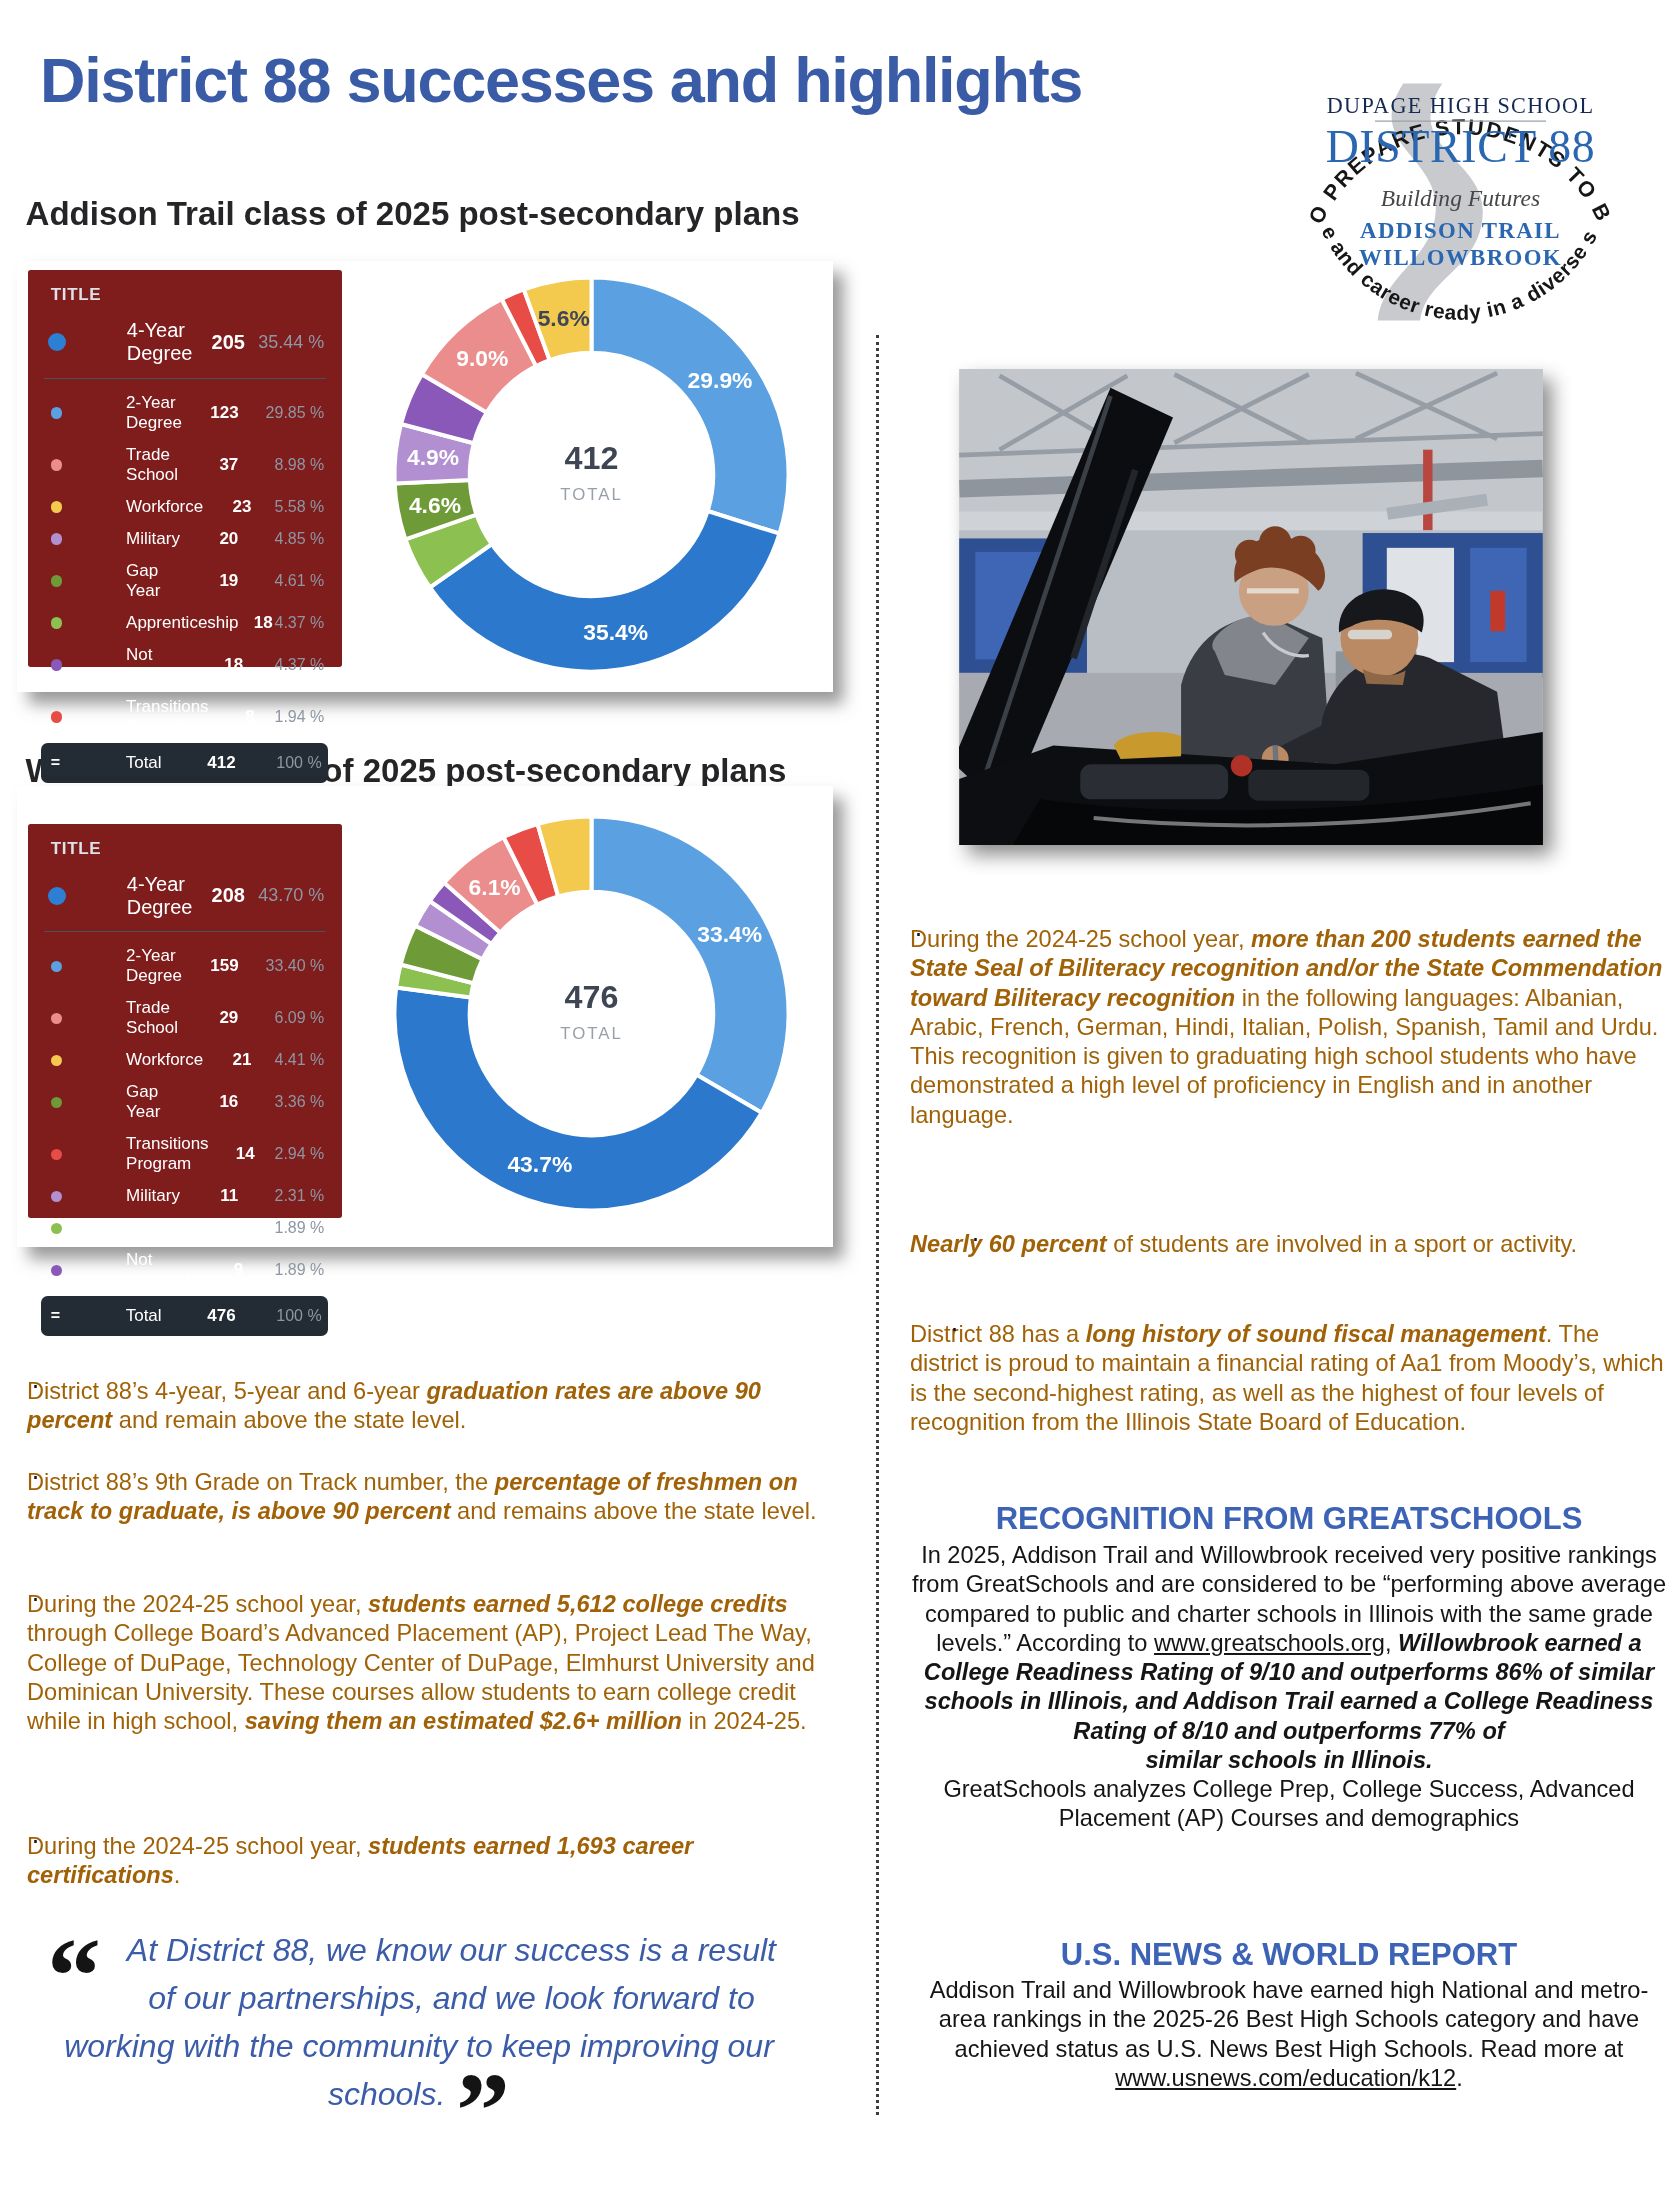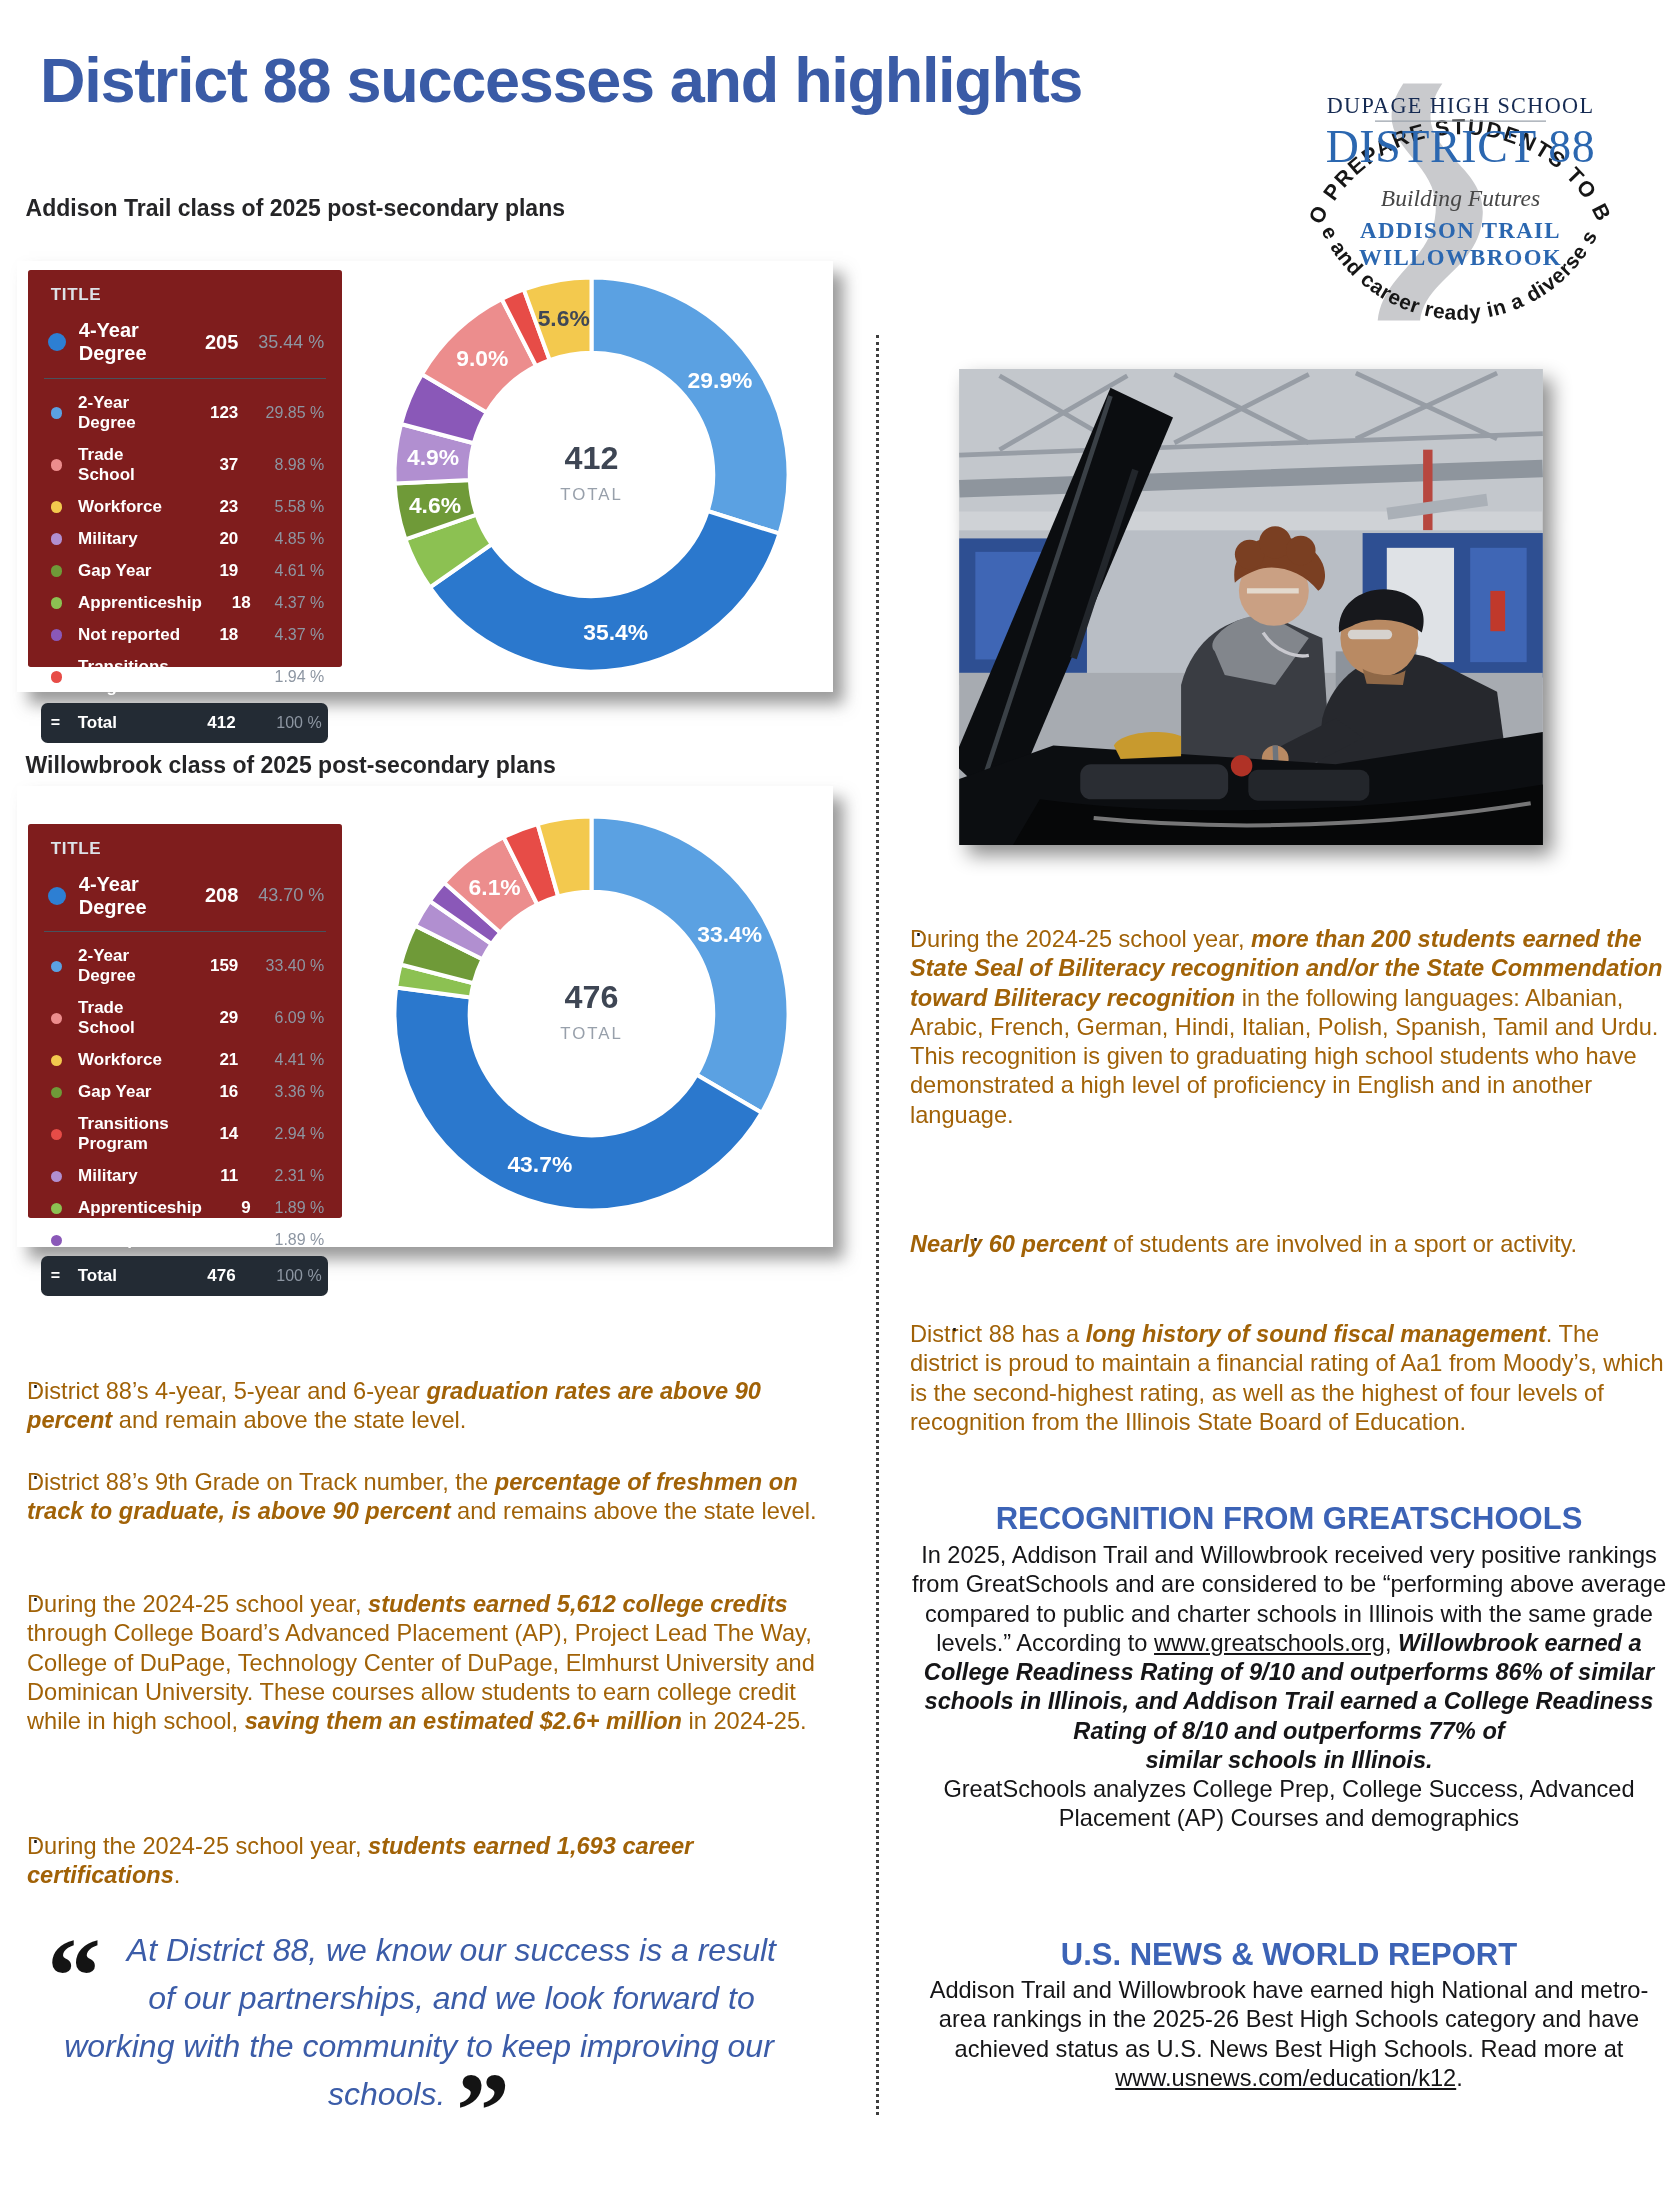--- a/index.html
+++ b/index.html
@@ -2,29 +2,29 @@
 <html style="font-size:10.8px"><head>
 <meta charset="utf-8">
 <style>
   html,body{margin:0;padding:0;background:#ffffff;}
   #page{position:relative;width:1675px;height:2194px;background:#fff;overflow:hidden;
         font-family:"Liberation Sans",sans-serif;color:#1d1d1f;}
   .abs{position:absolute;}
   
   #main-title{left:40px;top:44px;font-size:63px;font-weight:700;color:#3a5ba6;letter-spacing:-1.3px;}
   
-  .sec-label{left:25.6px;font-size:23px;font-weight:600;color:#252527;}
+  .sec-label{left:25.6px;font-size:33px;font-weight:600;color:#252527;}
   
   .chart-card{background:#fff;box-shadow:10.8px 12px 15px rgba(70,70,70,.55);}
   .legend{position:absolute;left:10.8px;width:314px;background:#7f1d1d;border-radius:2.7px;
           display:flex;flex-direction:column;padding:13.5px 13.5px 10.8px;box-sizing:border-box;}
   .ltitle{color:#dde2e8;font-size:17px;font-weight:700;letter-spacing:0.7px;margin:1.3px 0 8px 9.4px;}
   .lrow{display:flex;align-items:center;padding:6px 4px 6px 9.4px;}
   .lrow .dot{width:11.4px;height:11.4px;border-radius:50%;margin-right:16px;flex:0 0 auto;}
-  .lrow .lab{flex:1;color:#fff;font-weight:700;font-size:17px;}
+  .lrow .lab{flex:1;color:#fff;font-weight:400;font-size:17px;margin-left:48px;}
   .lrow .cnt{width:57px;text-align:right;color:#fff;font-weight:700;font-size:17px;}
   .lrow .pct{width:86px;text-align:right;color:#8d96a2;font-size:16px;}
   .lrow.featured .dot{width:18px;height:18px;margin-right:12.8px;margin-left:-2.7px;}
   .lrow.featured .lab{font-size:20px;}
   .lrow.featured .cnt{font-size:20px;}
   .lrow.featured .pct{font-size:18px;}
   .ldiv{border-top:0.7px solid #48525d;margin:6.7px 2.7px 8px;}
   .lrow.total{background:#232b34;border-radius:6.7px;margin-top:auto;padding:10px 6.7px;}
   .lrow.total .eq{color:#fff;font-weight:700;font-size:16px;width:27px;padding-left:2.7px;}
   .donut{position:absolute;}

